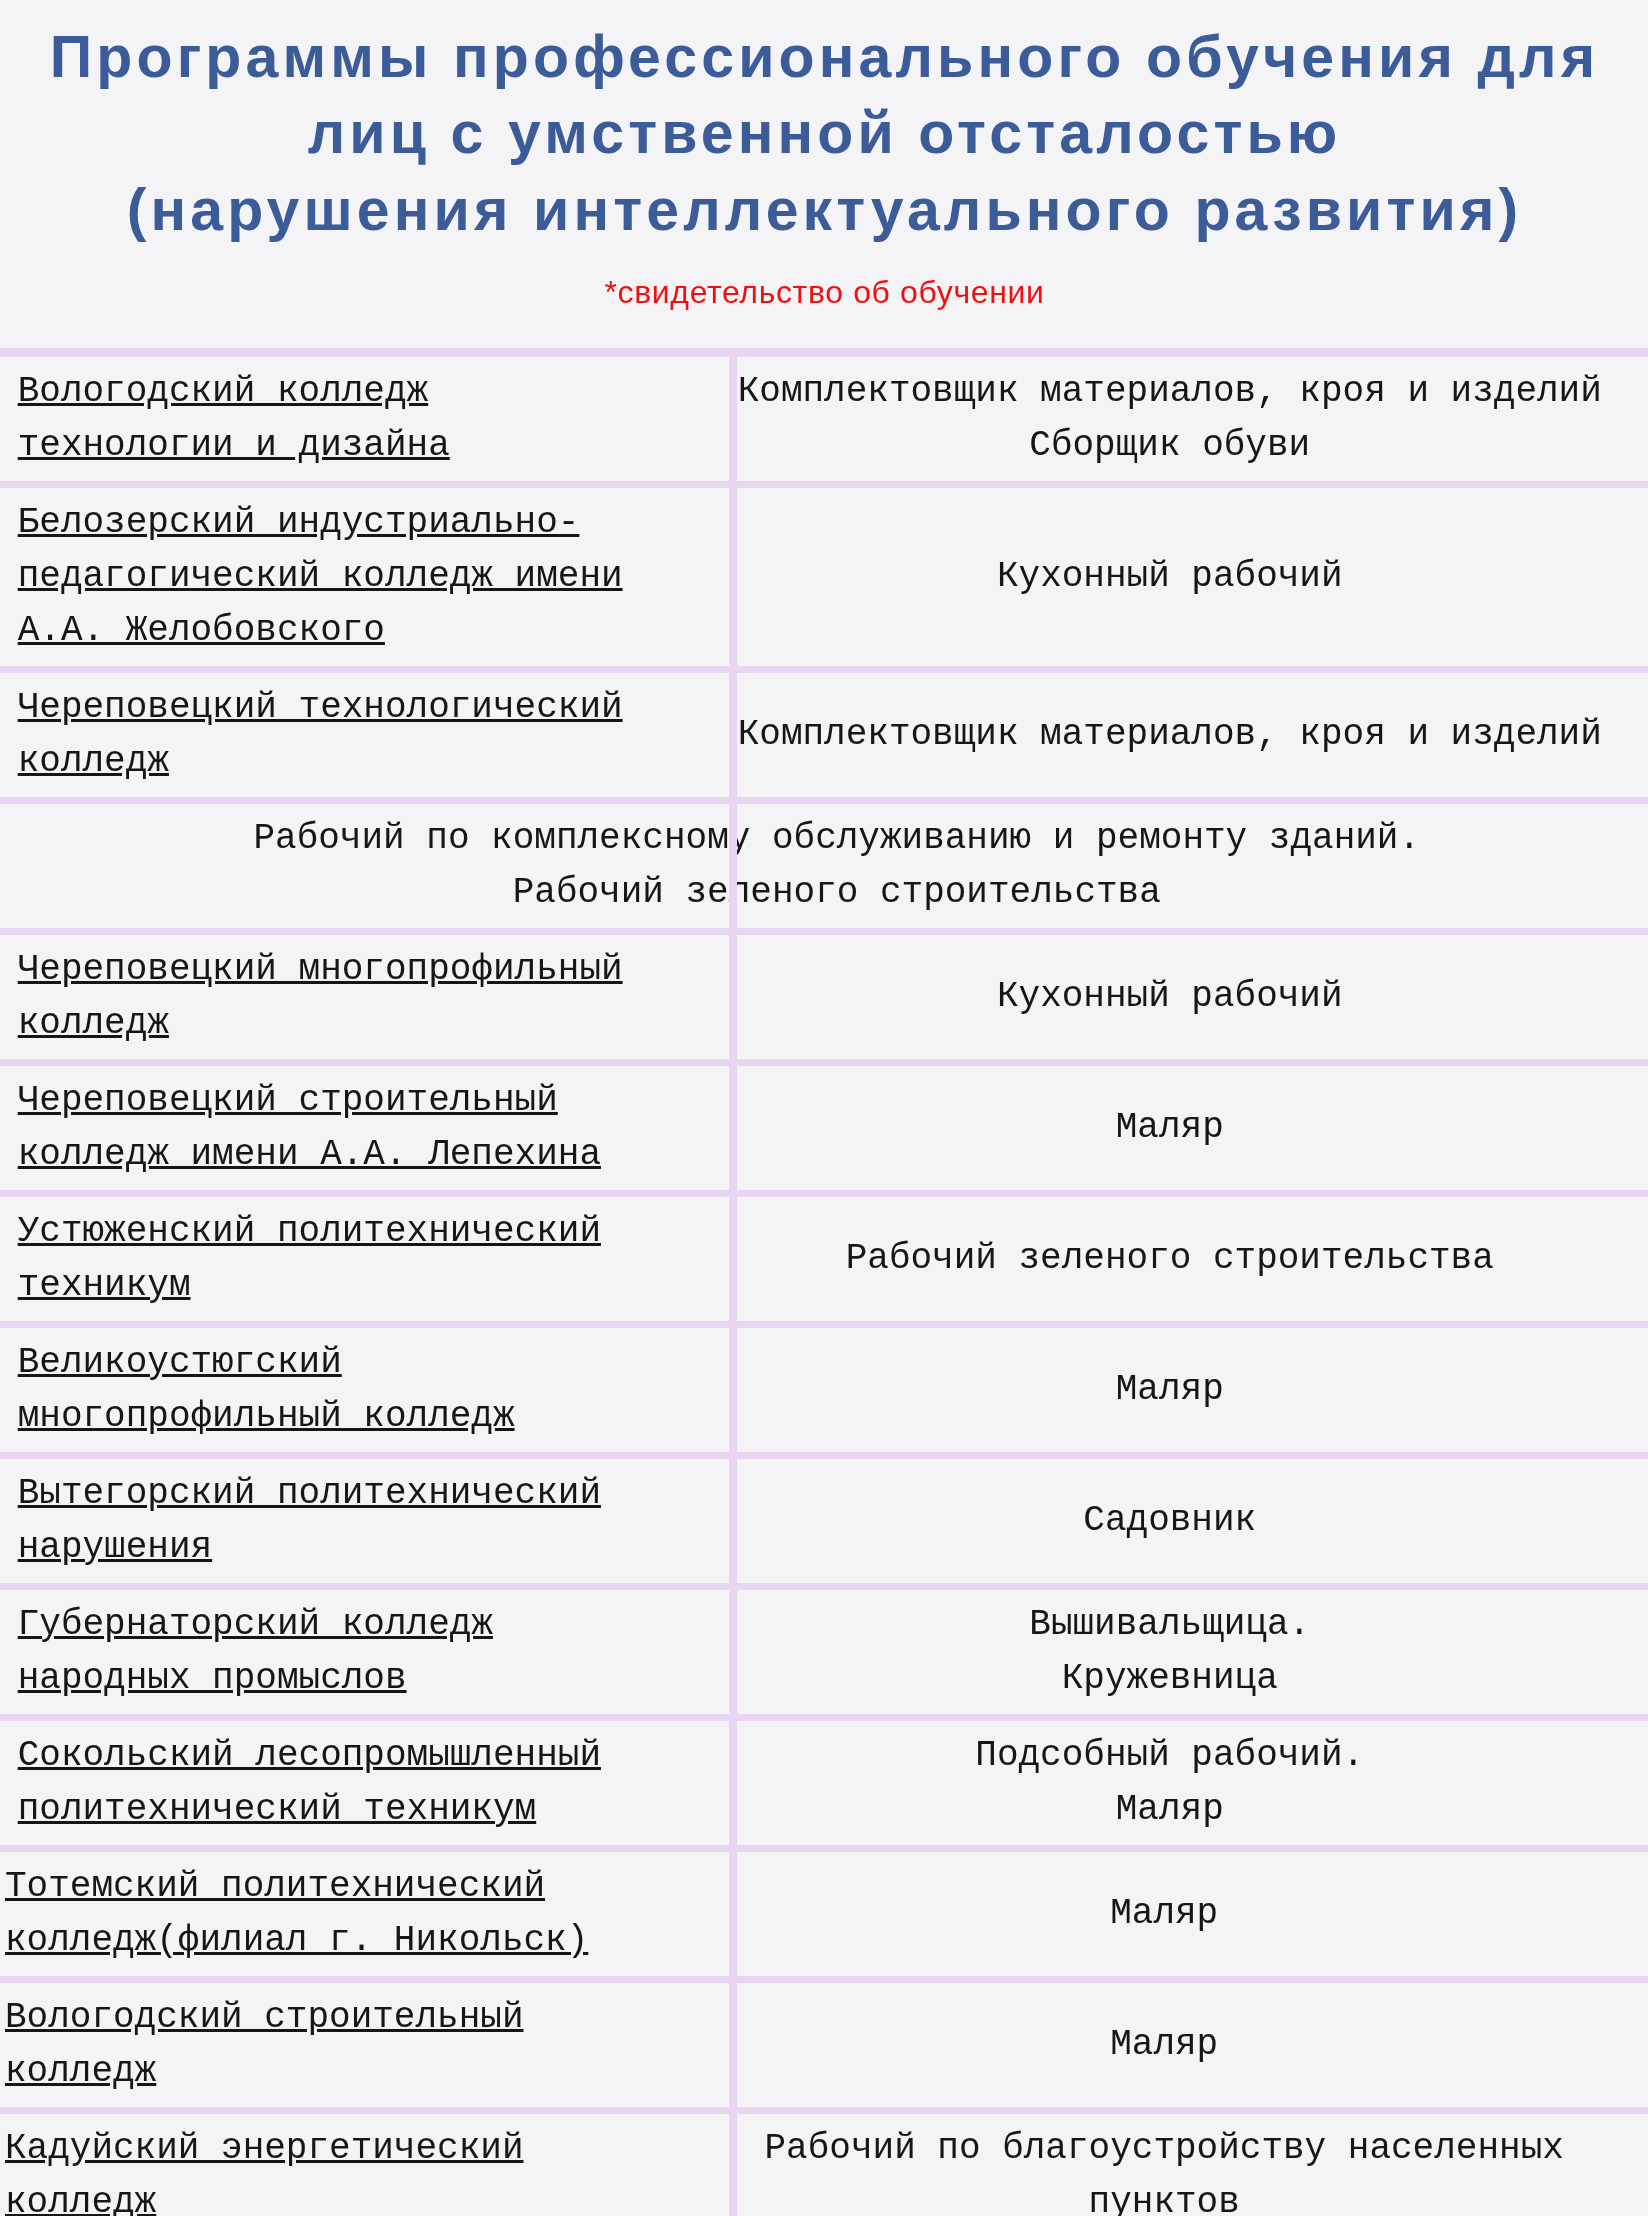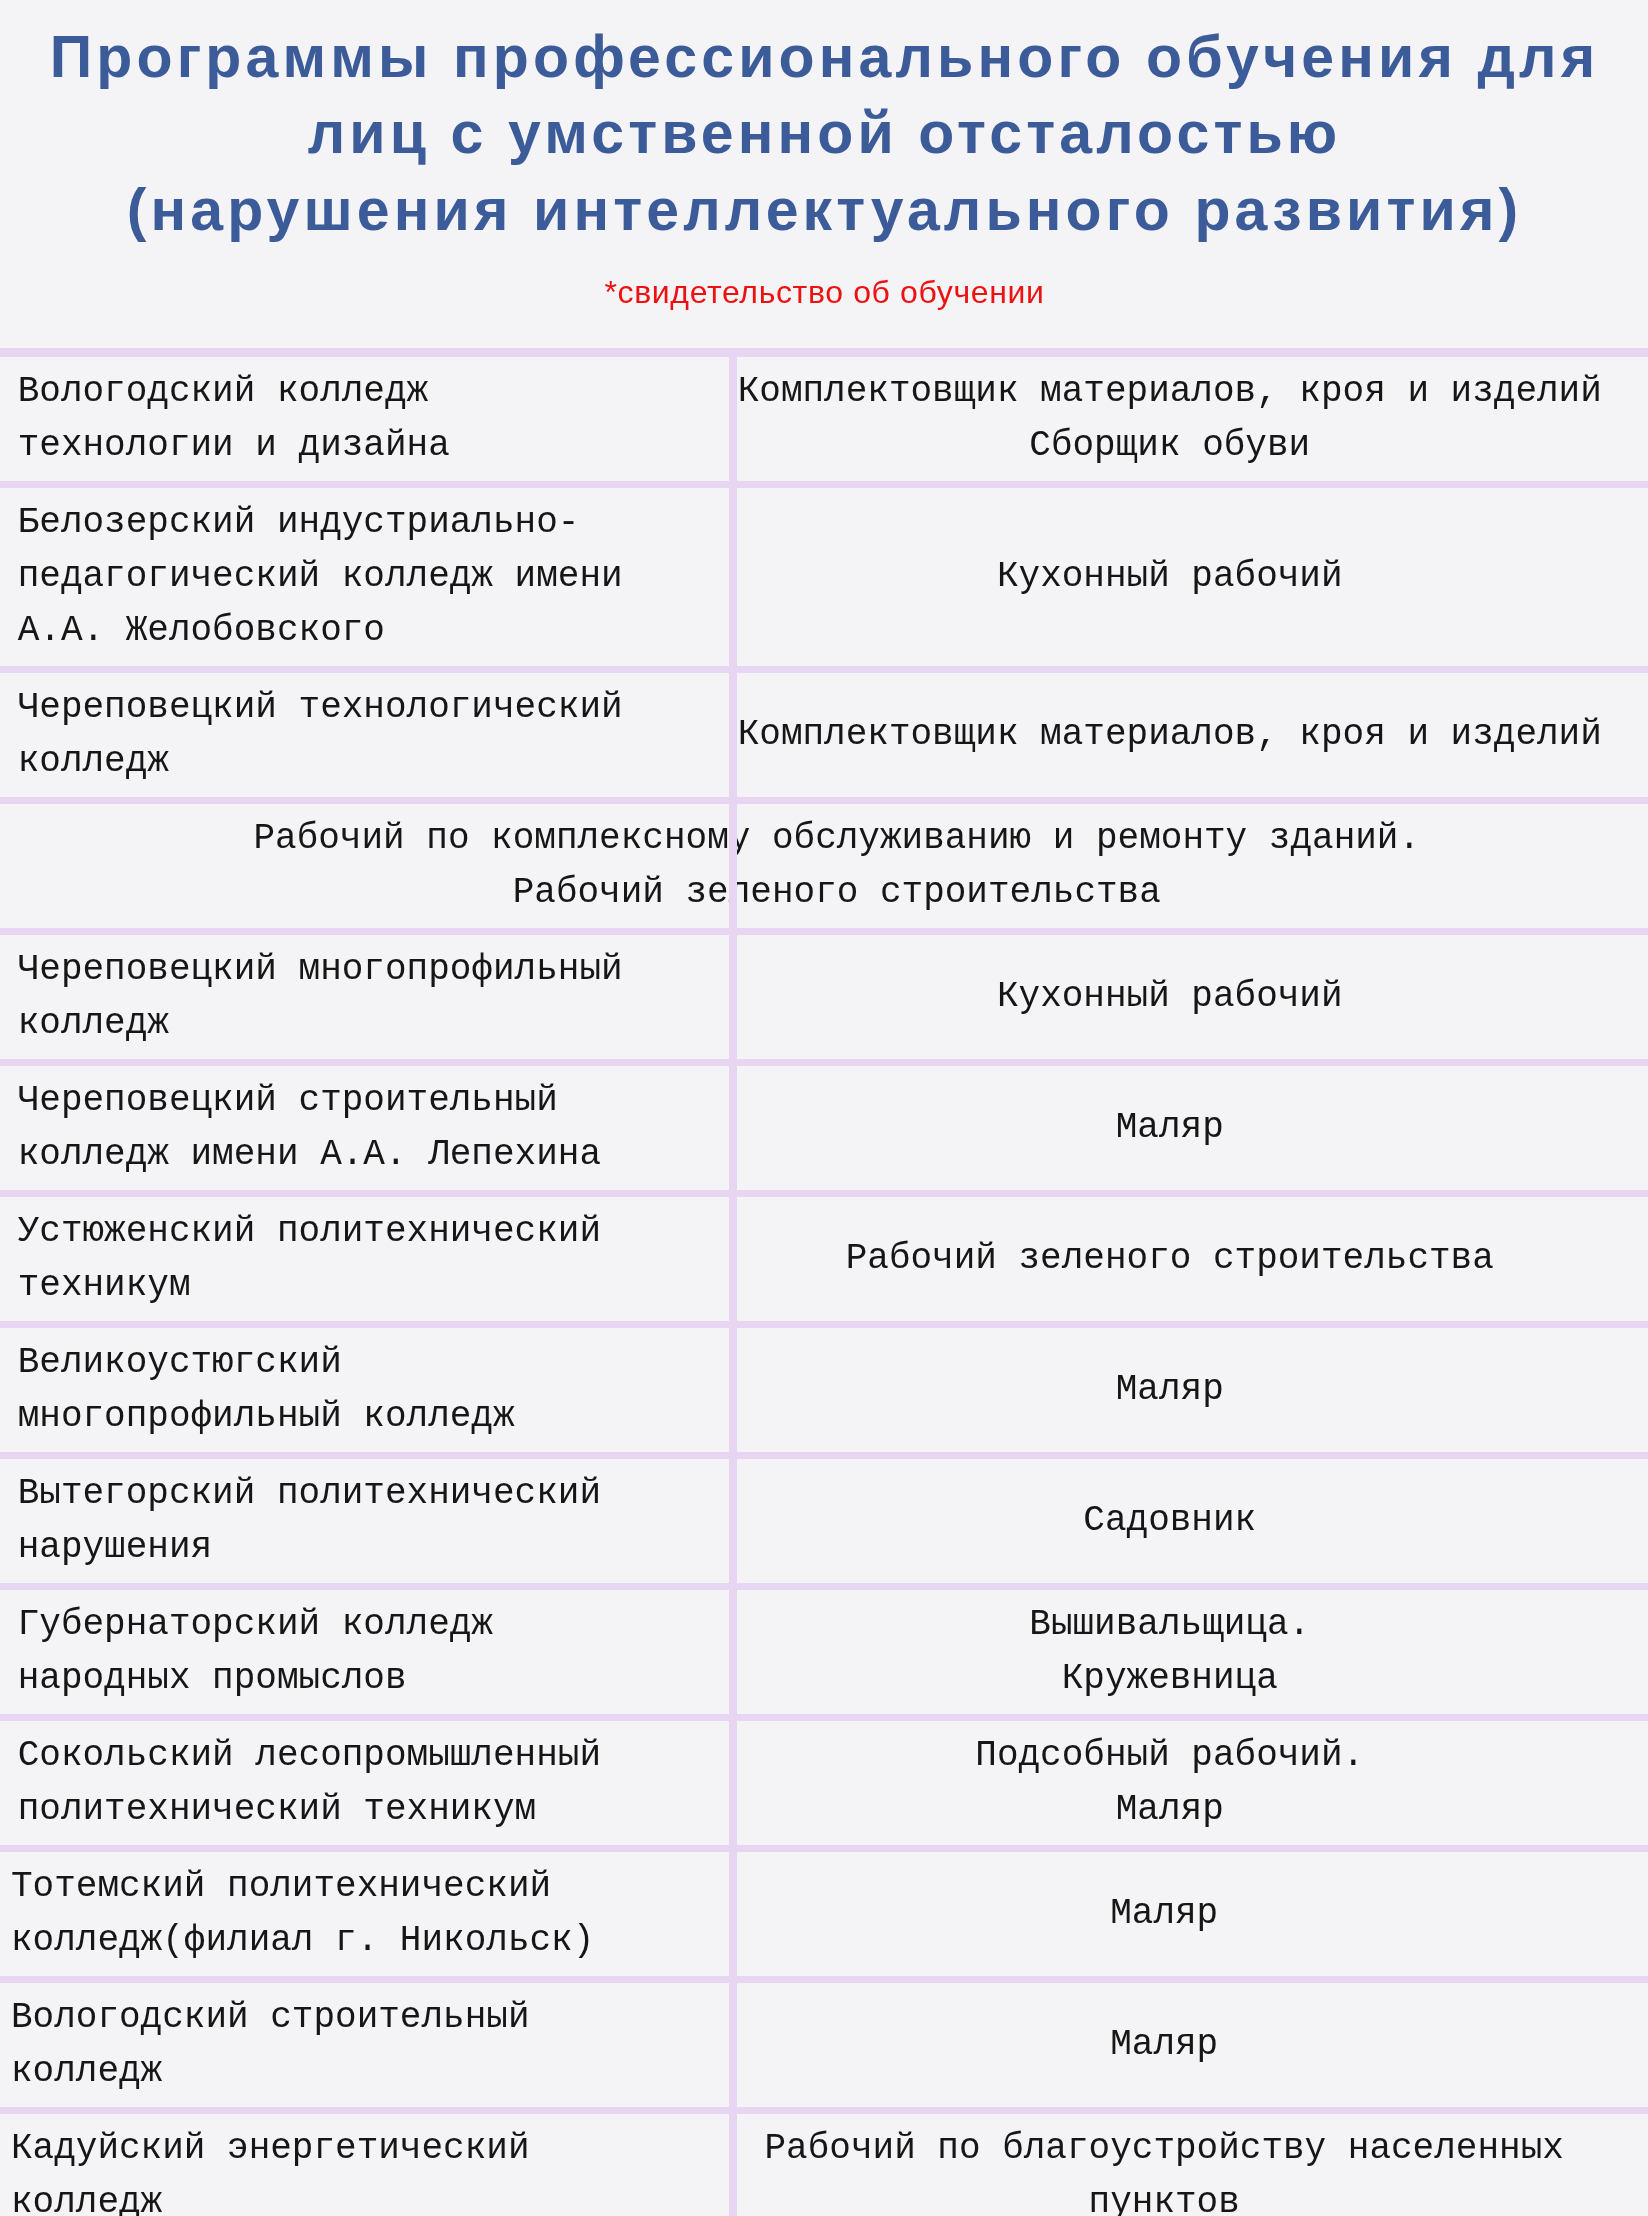--- a/index.html
+++ b/index.html
@@ -63,22 +63,23 @@
     font-family:"Liberation Mono","DejaVu Sans Mono",monospace;
     font-size:36px;
     line-height:1.5;
     color:var(--ink);
   }
   .cell-college{
     width:666px;
     flex:0 0 auto;
     padding-left:17.7px;
     padding-right:16px;
+    text-decoration:underline;
   }
-  .row.tight .cell-college{padding-left:11px;padding-right:5.3px;}
+  .row.tight .cell-college{padding-left:5px;padding-right:5.3px;}
   .cell-prof{
     flex:1 1 auto;
     margin-left:8px;
     padding-left:20px;
     padding-right:3.5px;
     white-space:pre-line;
     text-align:center;
   }
   .row.tight .cell-prof{padding-left:8.9px;}
 </style>

